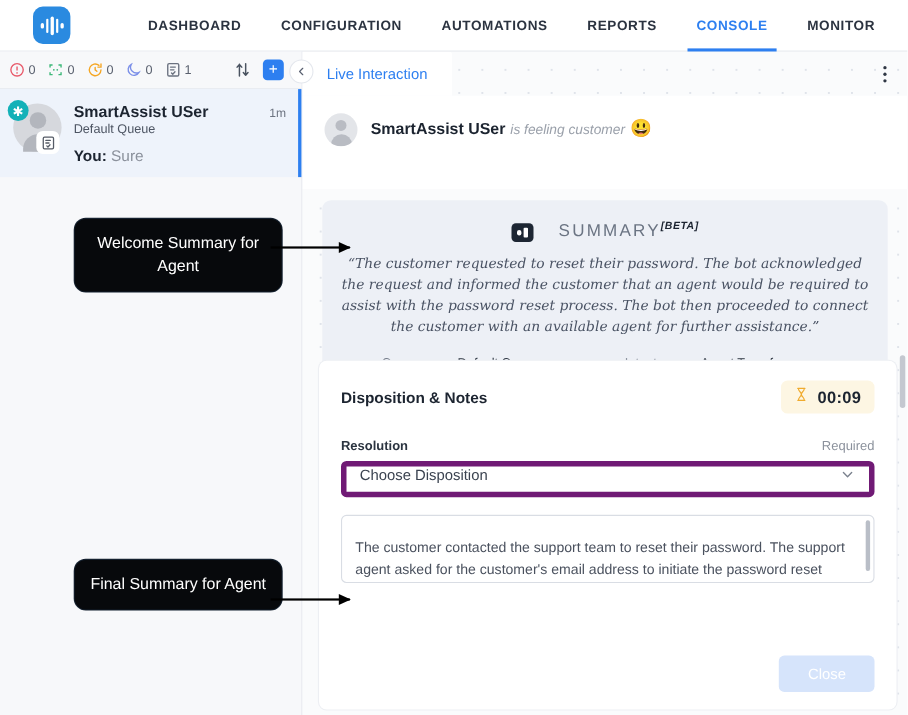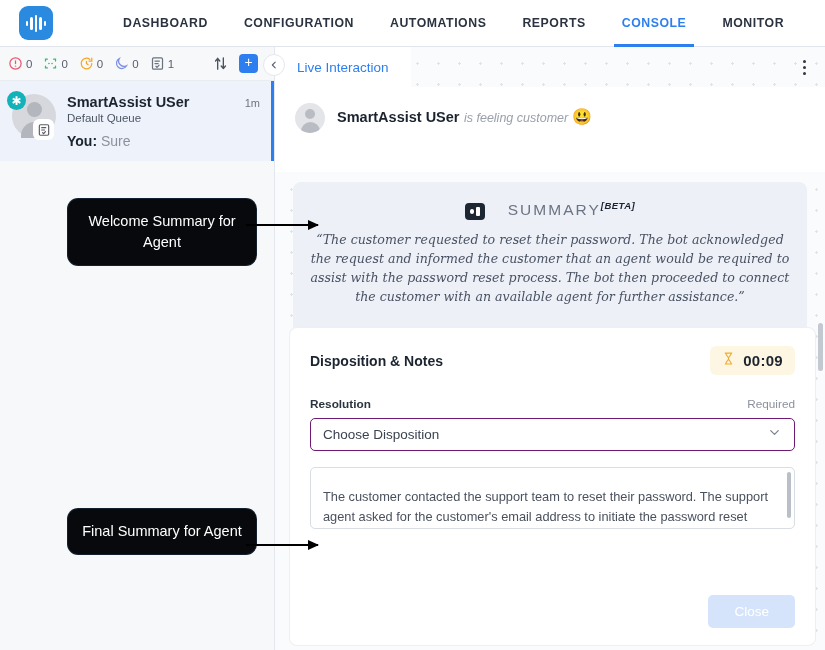--- a/index.html
+++ b/index.html
@@ -8,21 +8,21 @@
     font-family: "Liberation Sans", sans-serif;
     background: #ffffff;
     overflow: hidden;
   }
   .app { position: relative; width: 825px; height: 650px; }
 
   
   .topnav {
     position: absolute; top: 0; left: 0; width: 825px; height: 47px;
     background: #ffffff; border-bottom: 1px solid #e2e6ec;
-    display: flex; align-items: center;
+    display: flex; align-items: center; justify-content: center;
   }
   .logo {
     width: 34px; height: 34px; margin-left: 19px; border-radius: 9px;
     background: #2a8ae0; display: flex; align-items: center;
     justify-content: center; gap: 2px; flex: none;
   }
   .logo i { display: block; width: 2.5px; background: #fff; border-radius: 2px; }
   .logo i:nth-child(1) { height: 5px; }
   .logo i:nth-child(2) { height: 13px; }
   .logo i:nth-child(3) { height: 17px; }
@@ -182,22 +182,22 @@
   .timer {
     background: #fdf6e3; border-radius: 6px; padding: 5px 12px;
     display: flex; align-items: center; gap: 8px;
   }
   .timer .val { font-size: 15px; font-weight: 700; color: #1c2430;
     letter-spacing: .3px; }
   .labelrow { display: flex; margin-top: 22px; align-items: baseline; }
   .flabel { font-size: 11.8px; font-weight: 700; color: #2b3440; flex: 1; }
   .freq { font-size: 11.8px; color: #8b919c; }
   .select {
-    margin-top: 7px; height: 33px; border: 1px solid #701a75; border-radius: 5px;
-    display: flex; align-items: center; padding: 0 12px; cursor: pointer;
+    margin-top: 7px; height: 33px; border: 5px solid #701a75; border-radius: 5px;
+    display: flex; align-items: flex-start; padding: 0 12px; cursor: pointer;
     background: #fff;
   }
   .select .sv { flex: 1; font-size: 13.5px; color: #3b4350; }
   .notes {
     margin-top: 16px; height: 62px; border: 1px solid #d9dde4; border-radius: 5px;
     padding: 19px 12px 0 12px; font-size: 12.8px; line-height: 20px;
     color: #4a515e; overflow: hidden; position: relative; background: #fff;
   }
   .notescroll {
     position: absolute; right: 3px; top: 4px; width: 4px; height: 46px;

